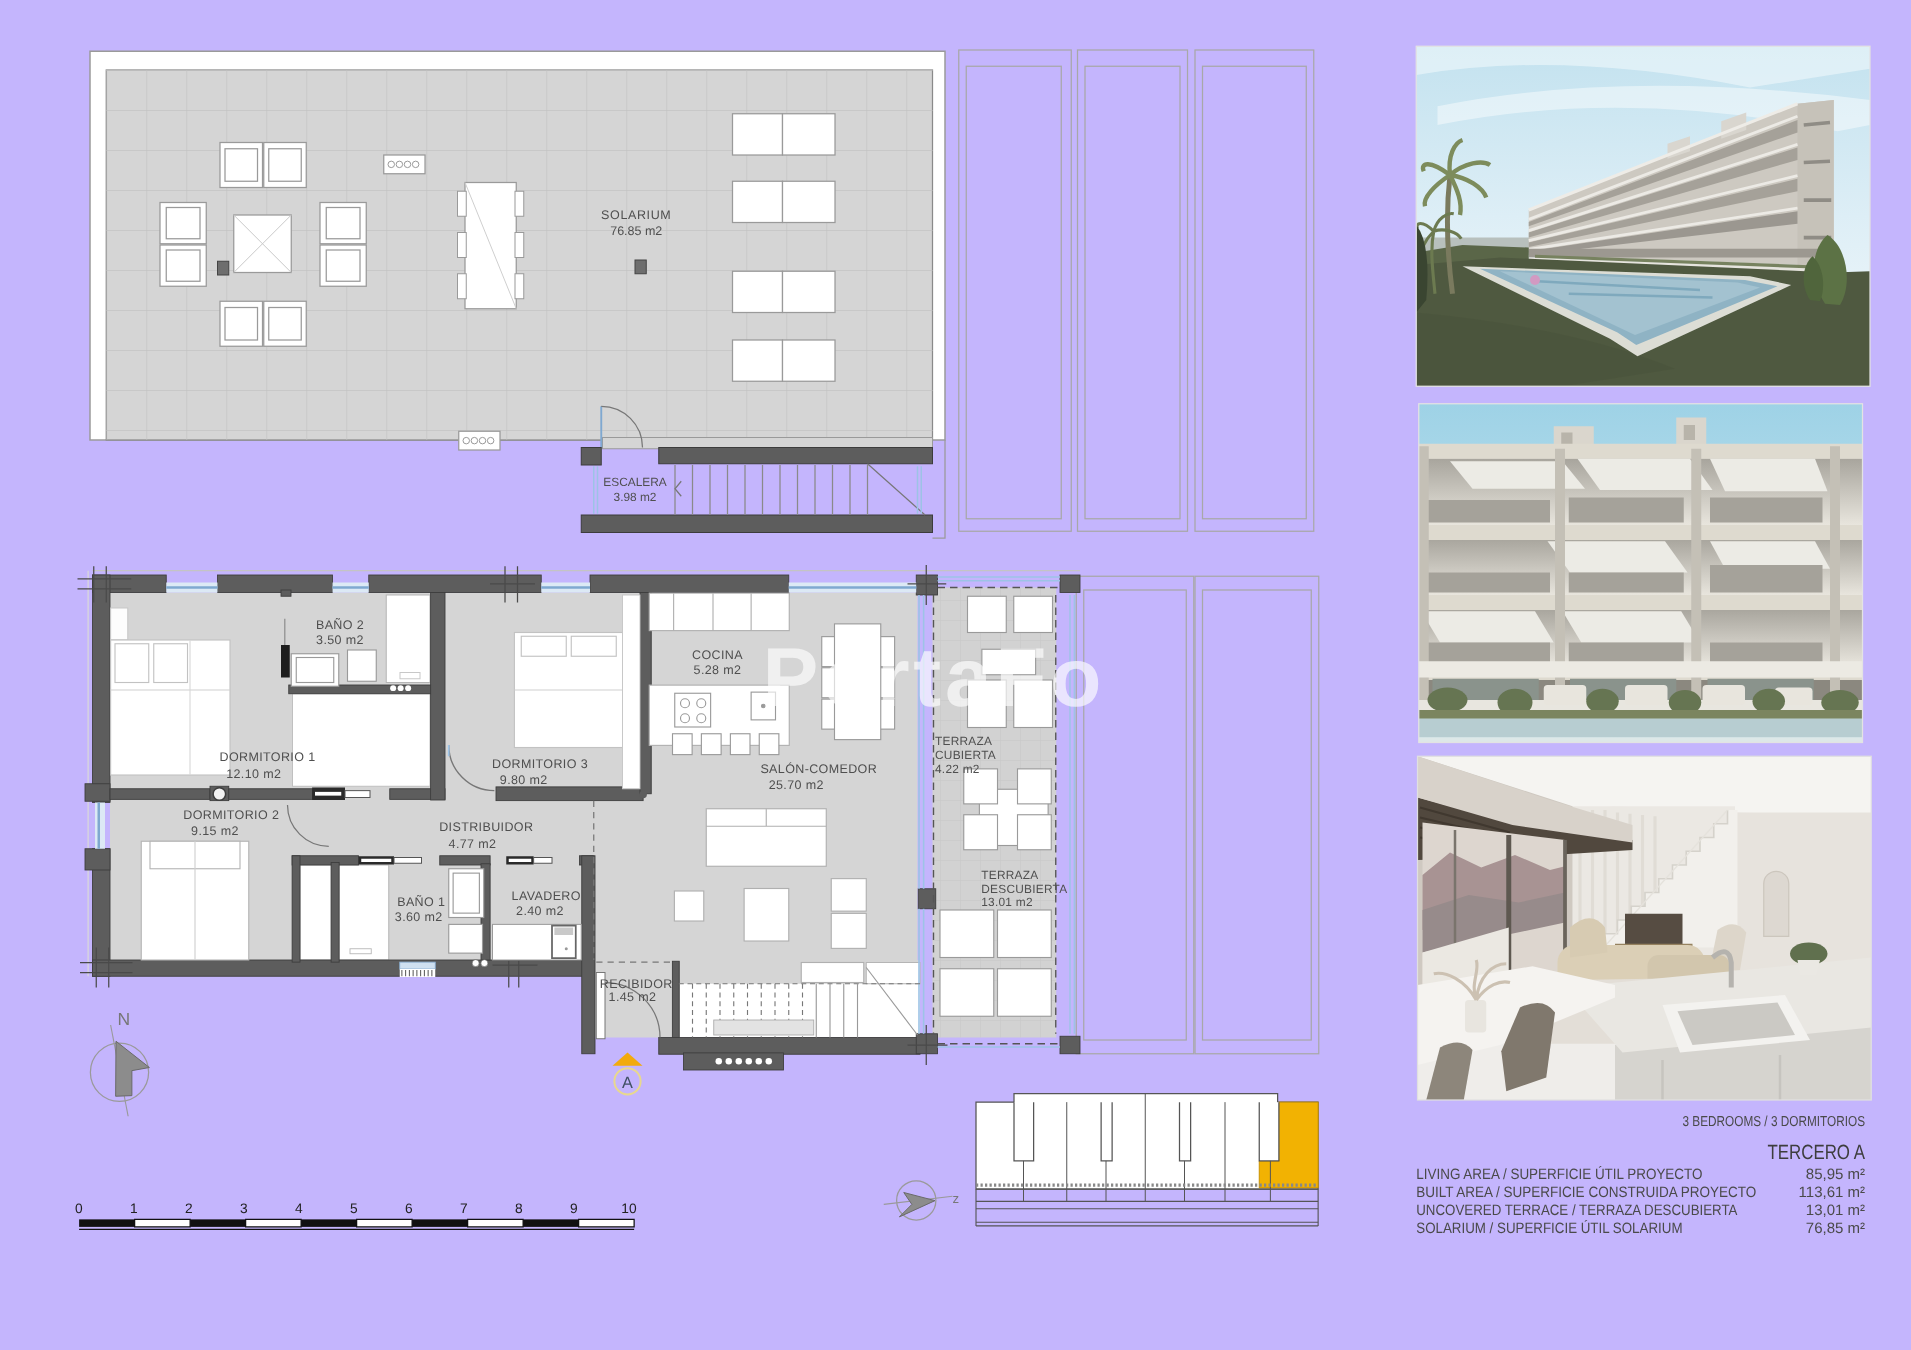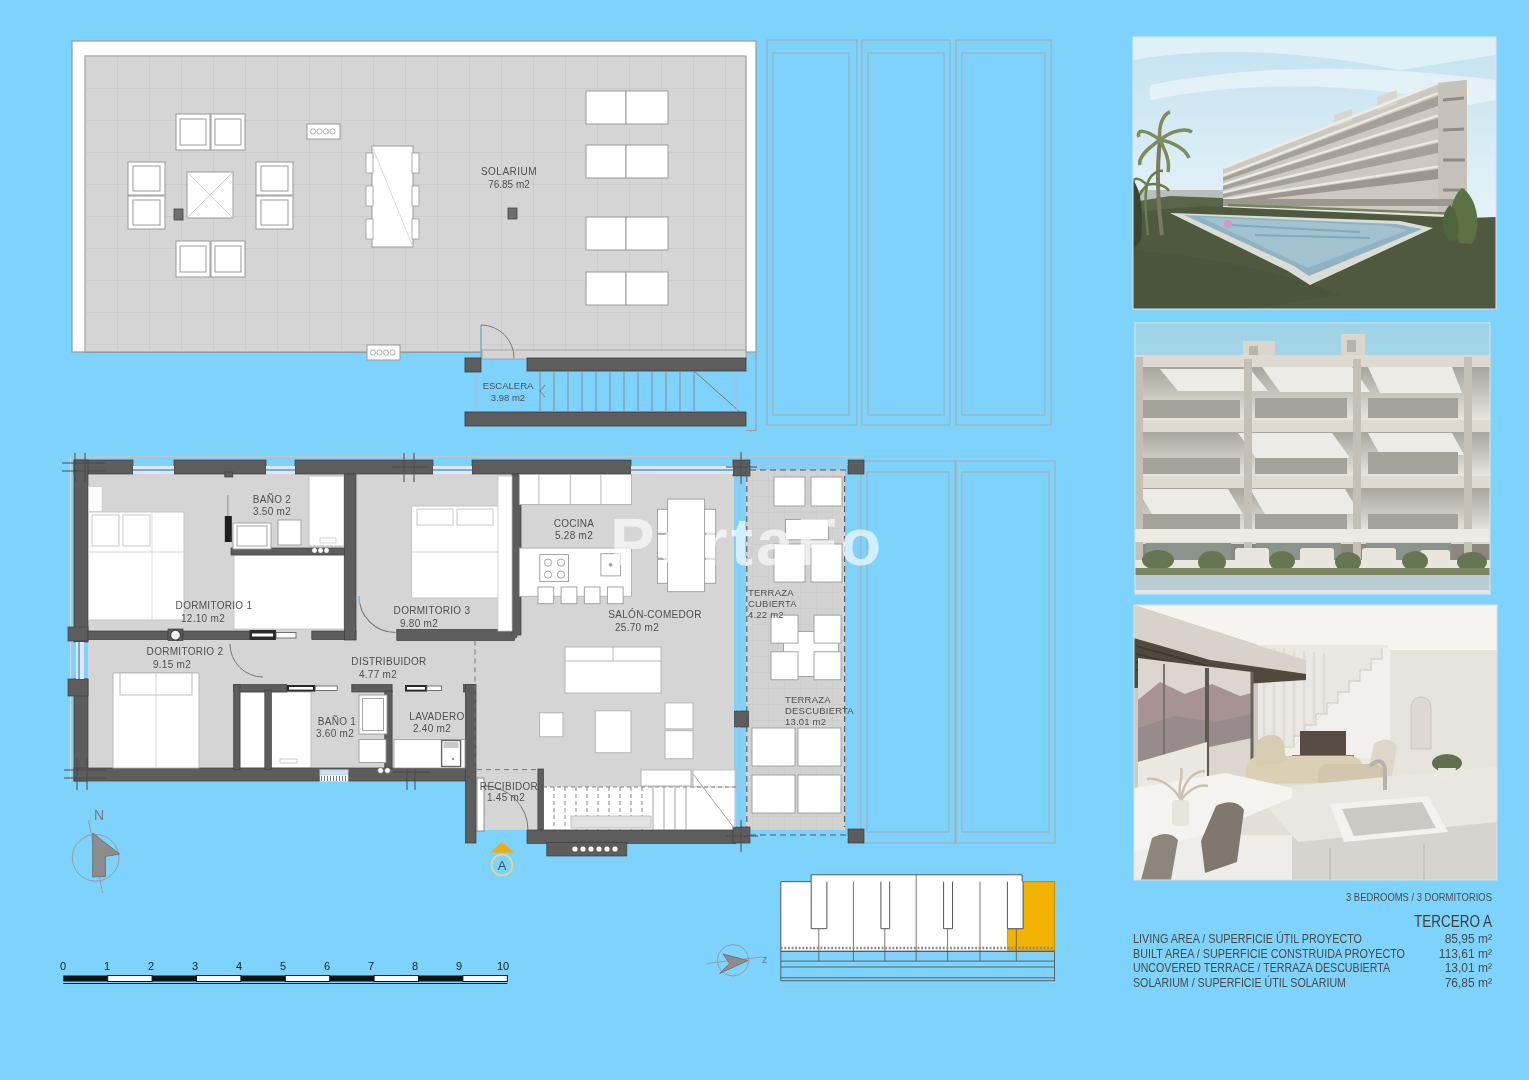--- a/index.html
+++ b/index.html
@@ -1,16 +1,16 @@
 <!DOCTYPE html>
 <html><head>
 <meta charset="utf-8">
 <style>
   html,body{margin:0;padding:0;background:#fff;}
-  #page{position:relative;width:1529px;height:1080px;background:#7dd3fc;overflow:hidden;
+  #page{position:relative;width:1529px;height:1080px;background:#c4b5fd;overflow:hidden;
         font-family:"Liberation Sans", sans-serif;}
   svg{position:absolute;top:0;left:0;}
   text{font-family:"Liberation Sans", sans-serif;}
 </style>
 </head>
 <body>
 <div id="page">
 <svg width="1529" height="1080" viewBox="0 0 1529 1080">
 <defs>
   <pattern id="grid" width="32" height="32" patternUnits="userSpaceOnUse" x="85" y="56">

